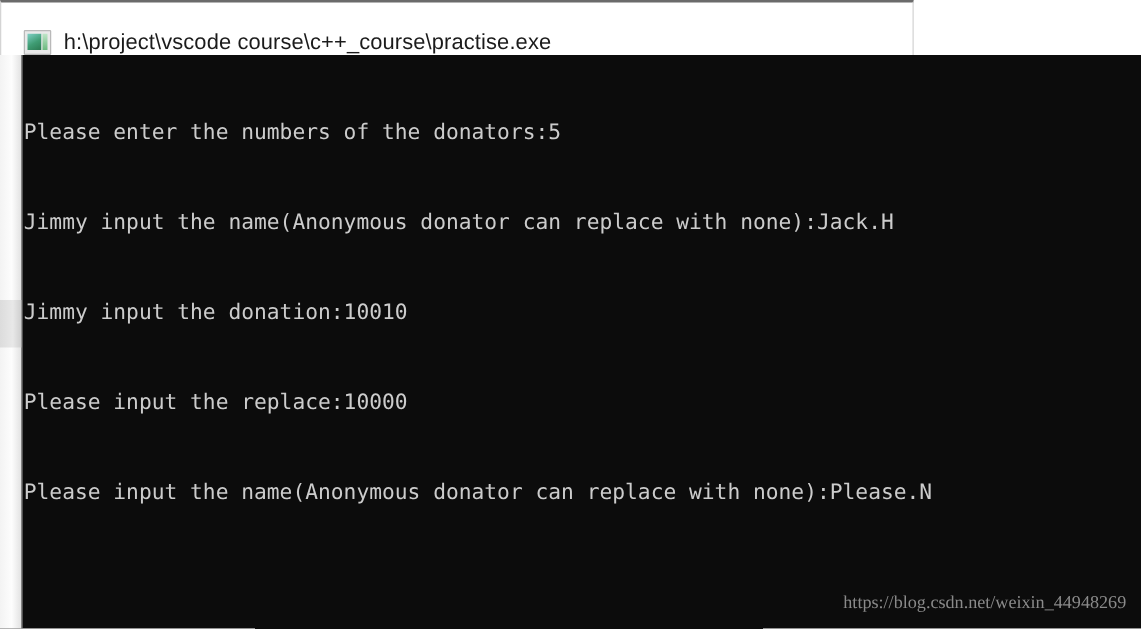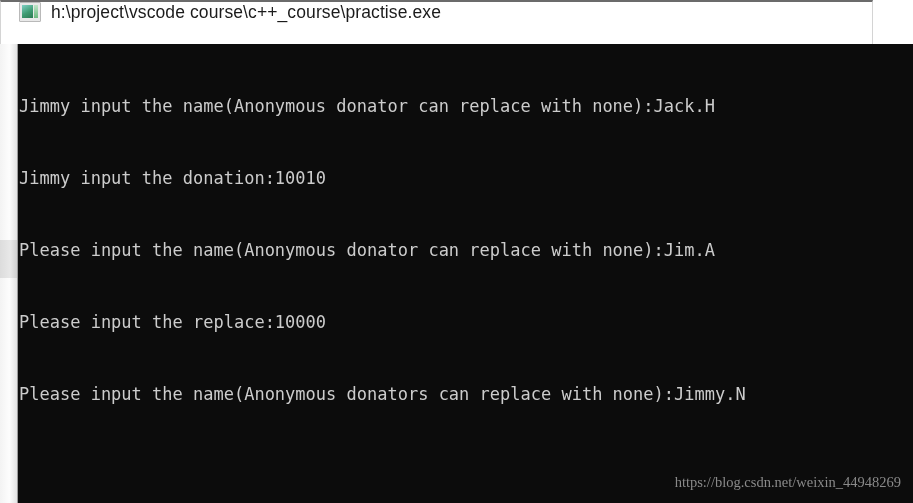--- a/index.html
+++ b/index.html
@@ -14,29 +14,29 @@
     overflow: hidden;
     background: #ffffff;
     font-family: "Liberation Sans", sans-serif;
   }
 
   
   .titlebar {
     position: absolute;
     left: 0;
     top: 0;
-    width: 873px;
+    width: 731px;
     height: 44px;
     background: #ffffff;
     box-sizing: border-box;
     border-top: 2px solid #6b6b6b;
     border-left: 1px solid #d4d4d4;
     border-right: 1px solid #d4d4d4;
     display: flex;
-    align-items: flex-start;
+    align-items: flex-end;
     overflow: hidden;
   }
   .app-icon {
     width: 22px;
     height: 20px;
     margin-left: 18px;
     margin-right: 10px;
     flex: 0 0 auto;
     position: relative;
   }
@@ -143,25 +143,25 @@
     <div class="title-text">h:\project\vscode course\c++_course\practise.exe</div>
   </div>
 
   <div class="console-window">
 
     <div class="scrollbar-track">
       <div class="scrollbar-thumb"></div>
     </div>
 
     <div class="console-text">
+      <div class="line">Please enter the numbers of the donators:5</div>
       <div class="line">Jimmy input the name(Anonymous donator can replace with none):Jack.H</div>
       <div class="line">Jimmy input the donation:10010</div>
-      <div class="line">Please input the name(Anonymous donator can replace with none):Jim.A</div>
       <div class="line">Please input the replace:10000</div>
-      <div class="line">Please input the name(Anonymous donators can replace with none):Jimmy.N</div>
+      <div class="line">Please input the name(Anonymous donator can replace with none):Please.N</div>
       
       
       
       
       
       
       
       
       
       

